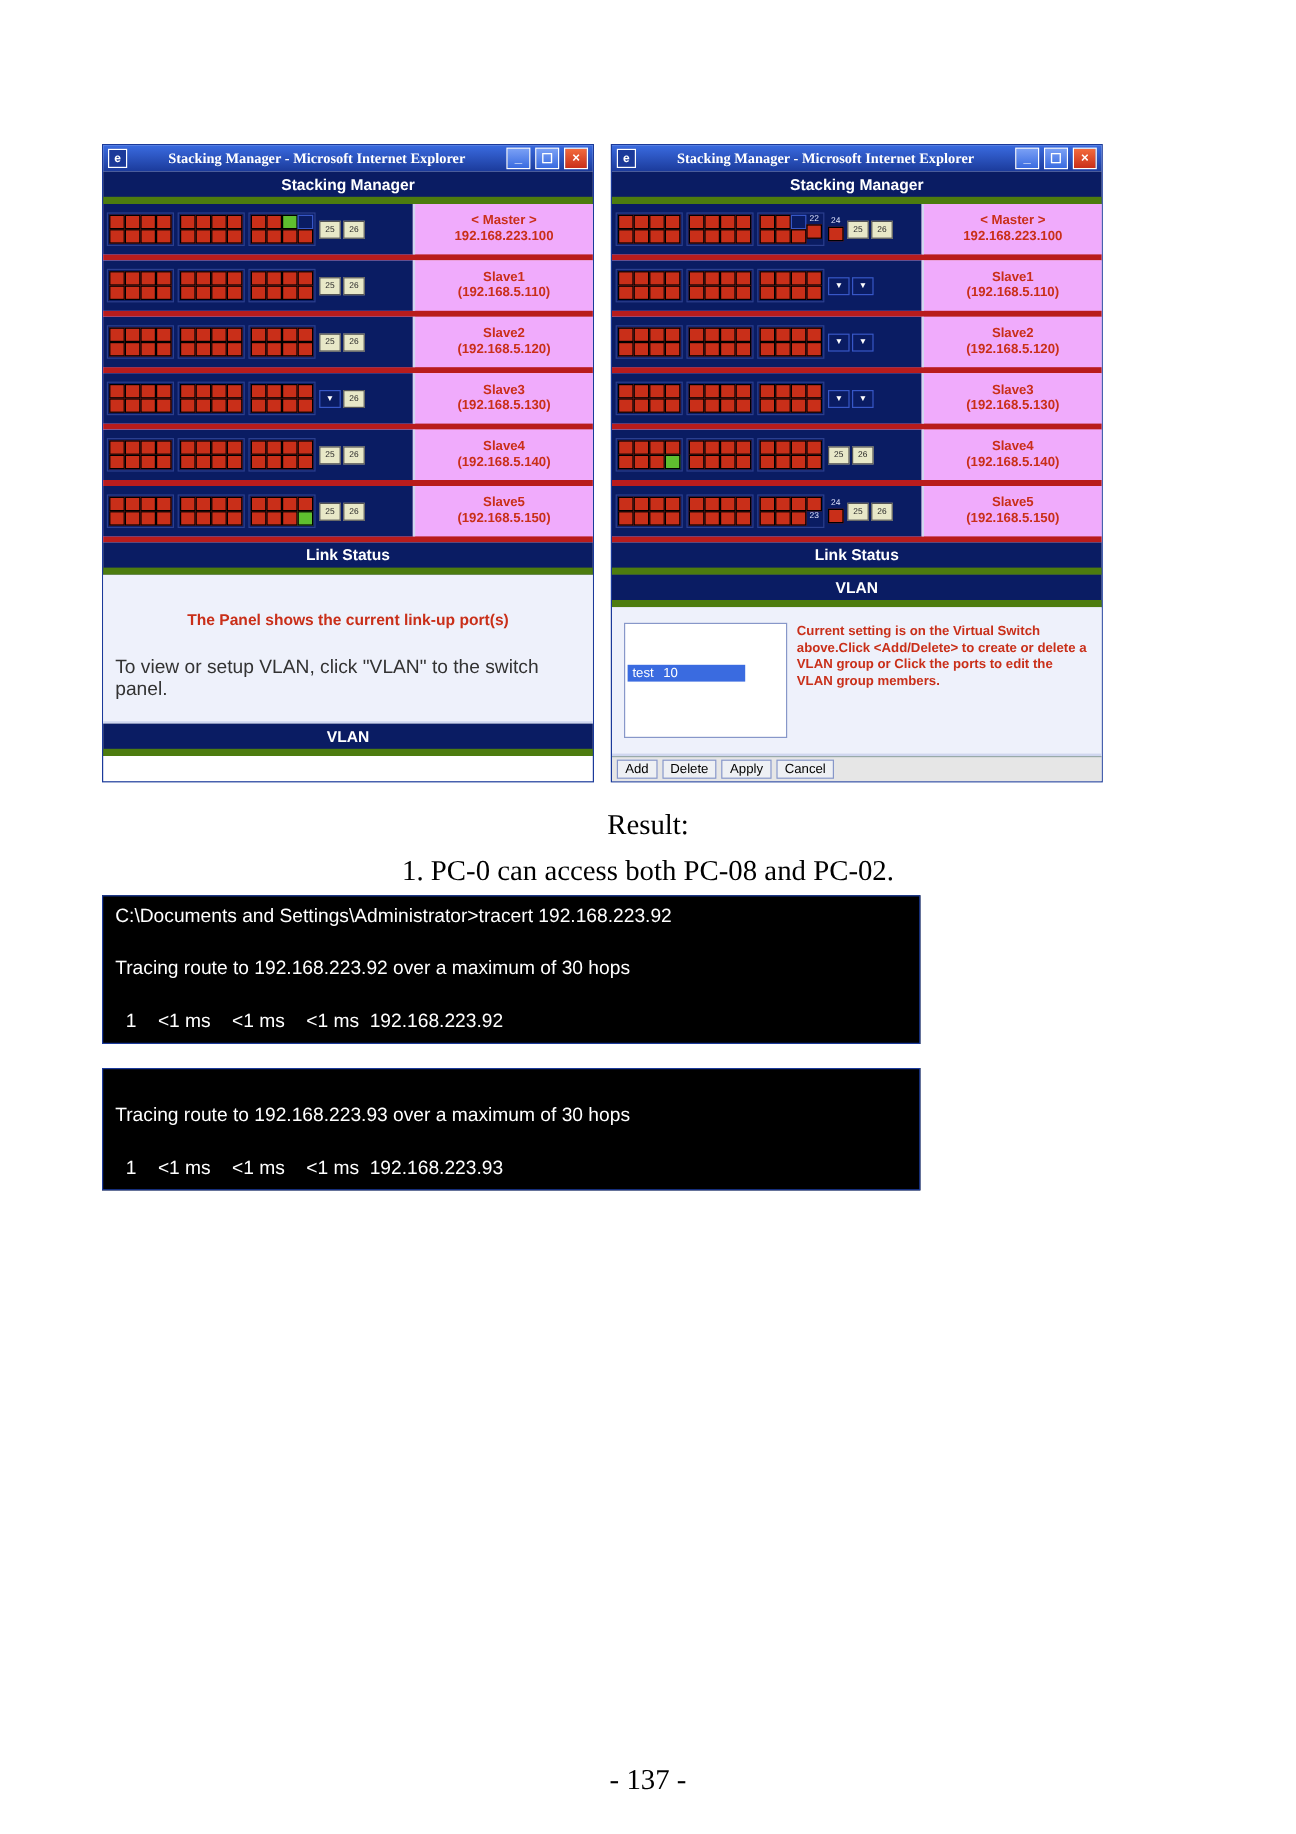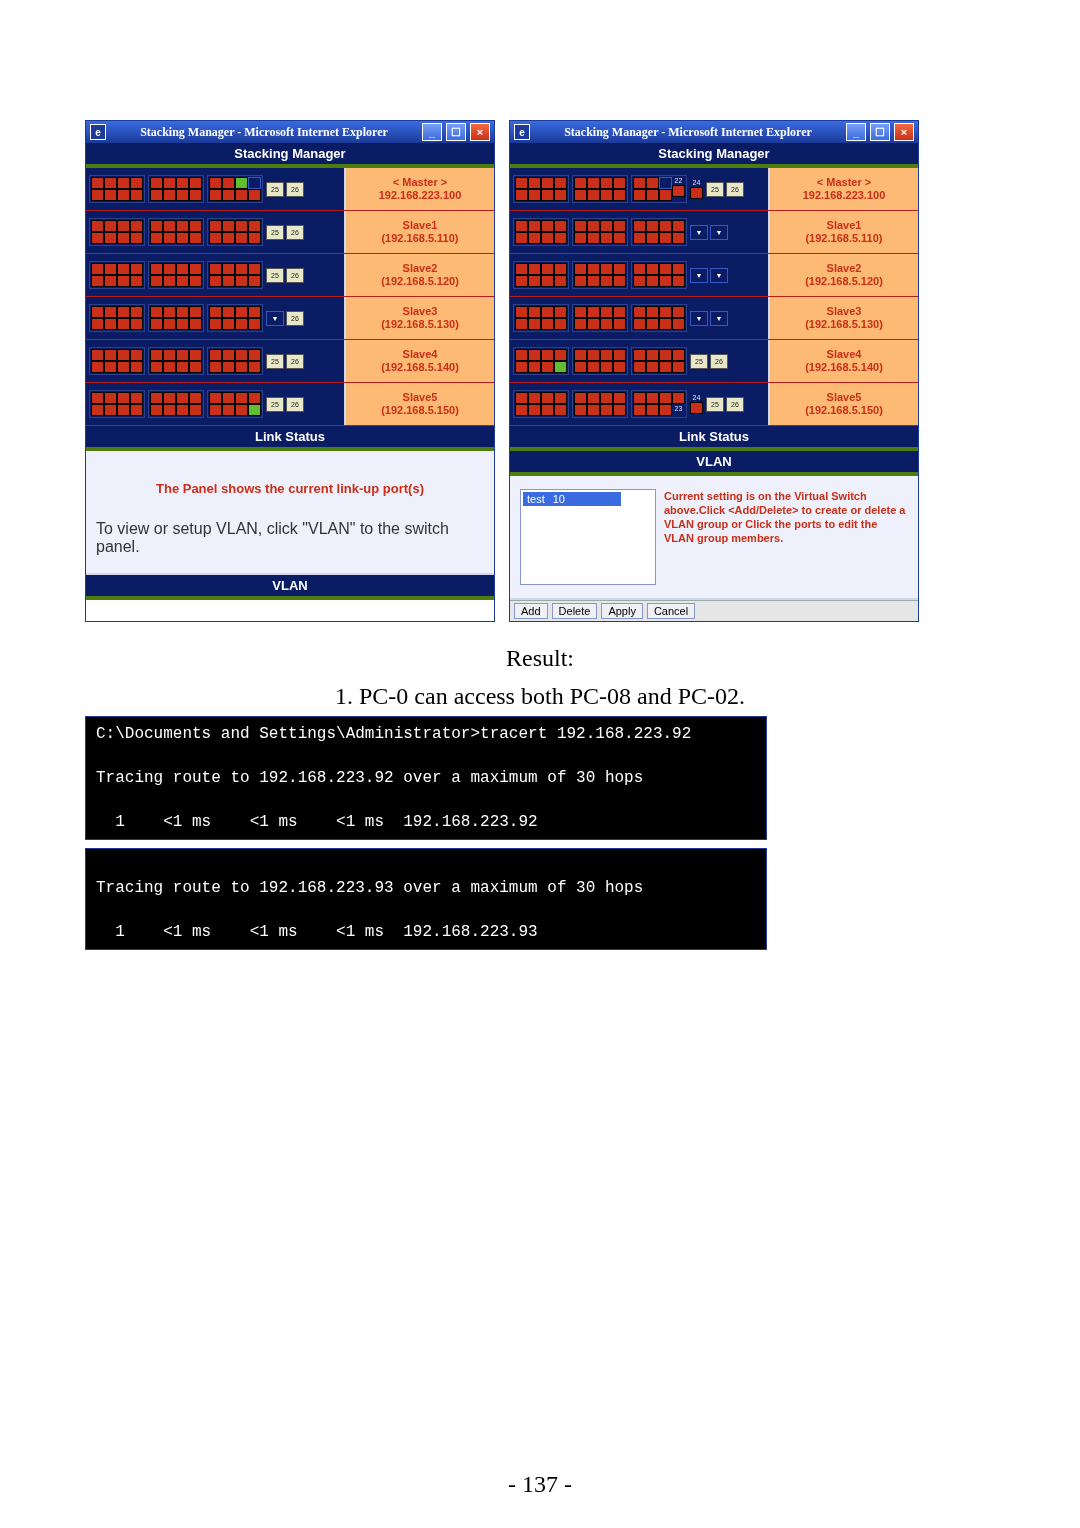--- a/index.html
+++ b/index.html
@@ -57,28 +57,28 @@
   }
   .wbtn.close { background: linear-gradient(#f36b3d,#c92f19); }
   
   .bluebar {
     background: #0a1c63;
     color: #fff;
     font-weight: bold;
     font-size: 13px;
     text-align: center;
     padding: 3px 0;
-    border-bottom: 4px solid #4d7c0f;
+    border-bottom: 6px solid #4d7c0f;
   }
   
   .switch-row {
     display: flex;
     height: 42px;
-    border-bottom: 1px solid #b91c1c;
-    background: #fdba74;
+    border-bottom: 5px solid #b91c1c;
+    background: #f0abfc;
   }
   .device-label {
     width: 148px;
     display: flex; flex-direction: column;
     align-items: center; justify-content: center;
     color: #c92f19;
     font-size: 11px;
     line-height: 13px;
     font-weight: bold;
     border-left: 2px solid #d0d7ef;
@@ -161,20 +161,21 @@
     padding: 2px;
     font-size: 11px;
   }
   .vlan-item {
     background: #3a6be0;
     color: #fff;
     display: flex;
     gap: 8px;
     padding: 1px 4px;
     width: 90px;
+    margin-top: 32px;
   }
   .vlan-help {
     color: #c92f19;
     font-size: 11px;
     font-weight: bold;
     flex: 1;
     line-height: 14px;
   }
   .btnrow {
     background: #e6e6e6;
@@ -197,25 +198,25 @@
     font-size: 24px;
     line-height: 28px;
     margin: 10px 0 6px 0;
     text-align: center;
   }
   
   .term {
     width: 660px;
     background: #000;
     border: 1px solid #1b3a9a;
-    font-family: Liberation Mono, monospace;
+    font-family: Liberation Sans, sans-serif;
     font-size: 16px;
     color: #fff;
     padding: 6px 10px;
-    margin-bottom: 8px;
+    margin-bottom: 20px;
     line-height: 22px;
   }
   .term .tline { white-space: pre; }
   .page-num {
     position: absolute;
     bottom: 30px;
     left: 0; right: 0;
     text-align: center;
     font-family: "Times New Roman", serif;
     font-size: 24px;

